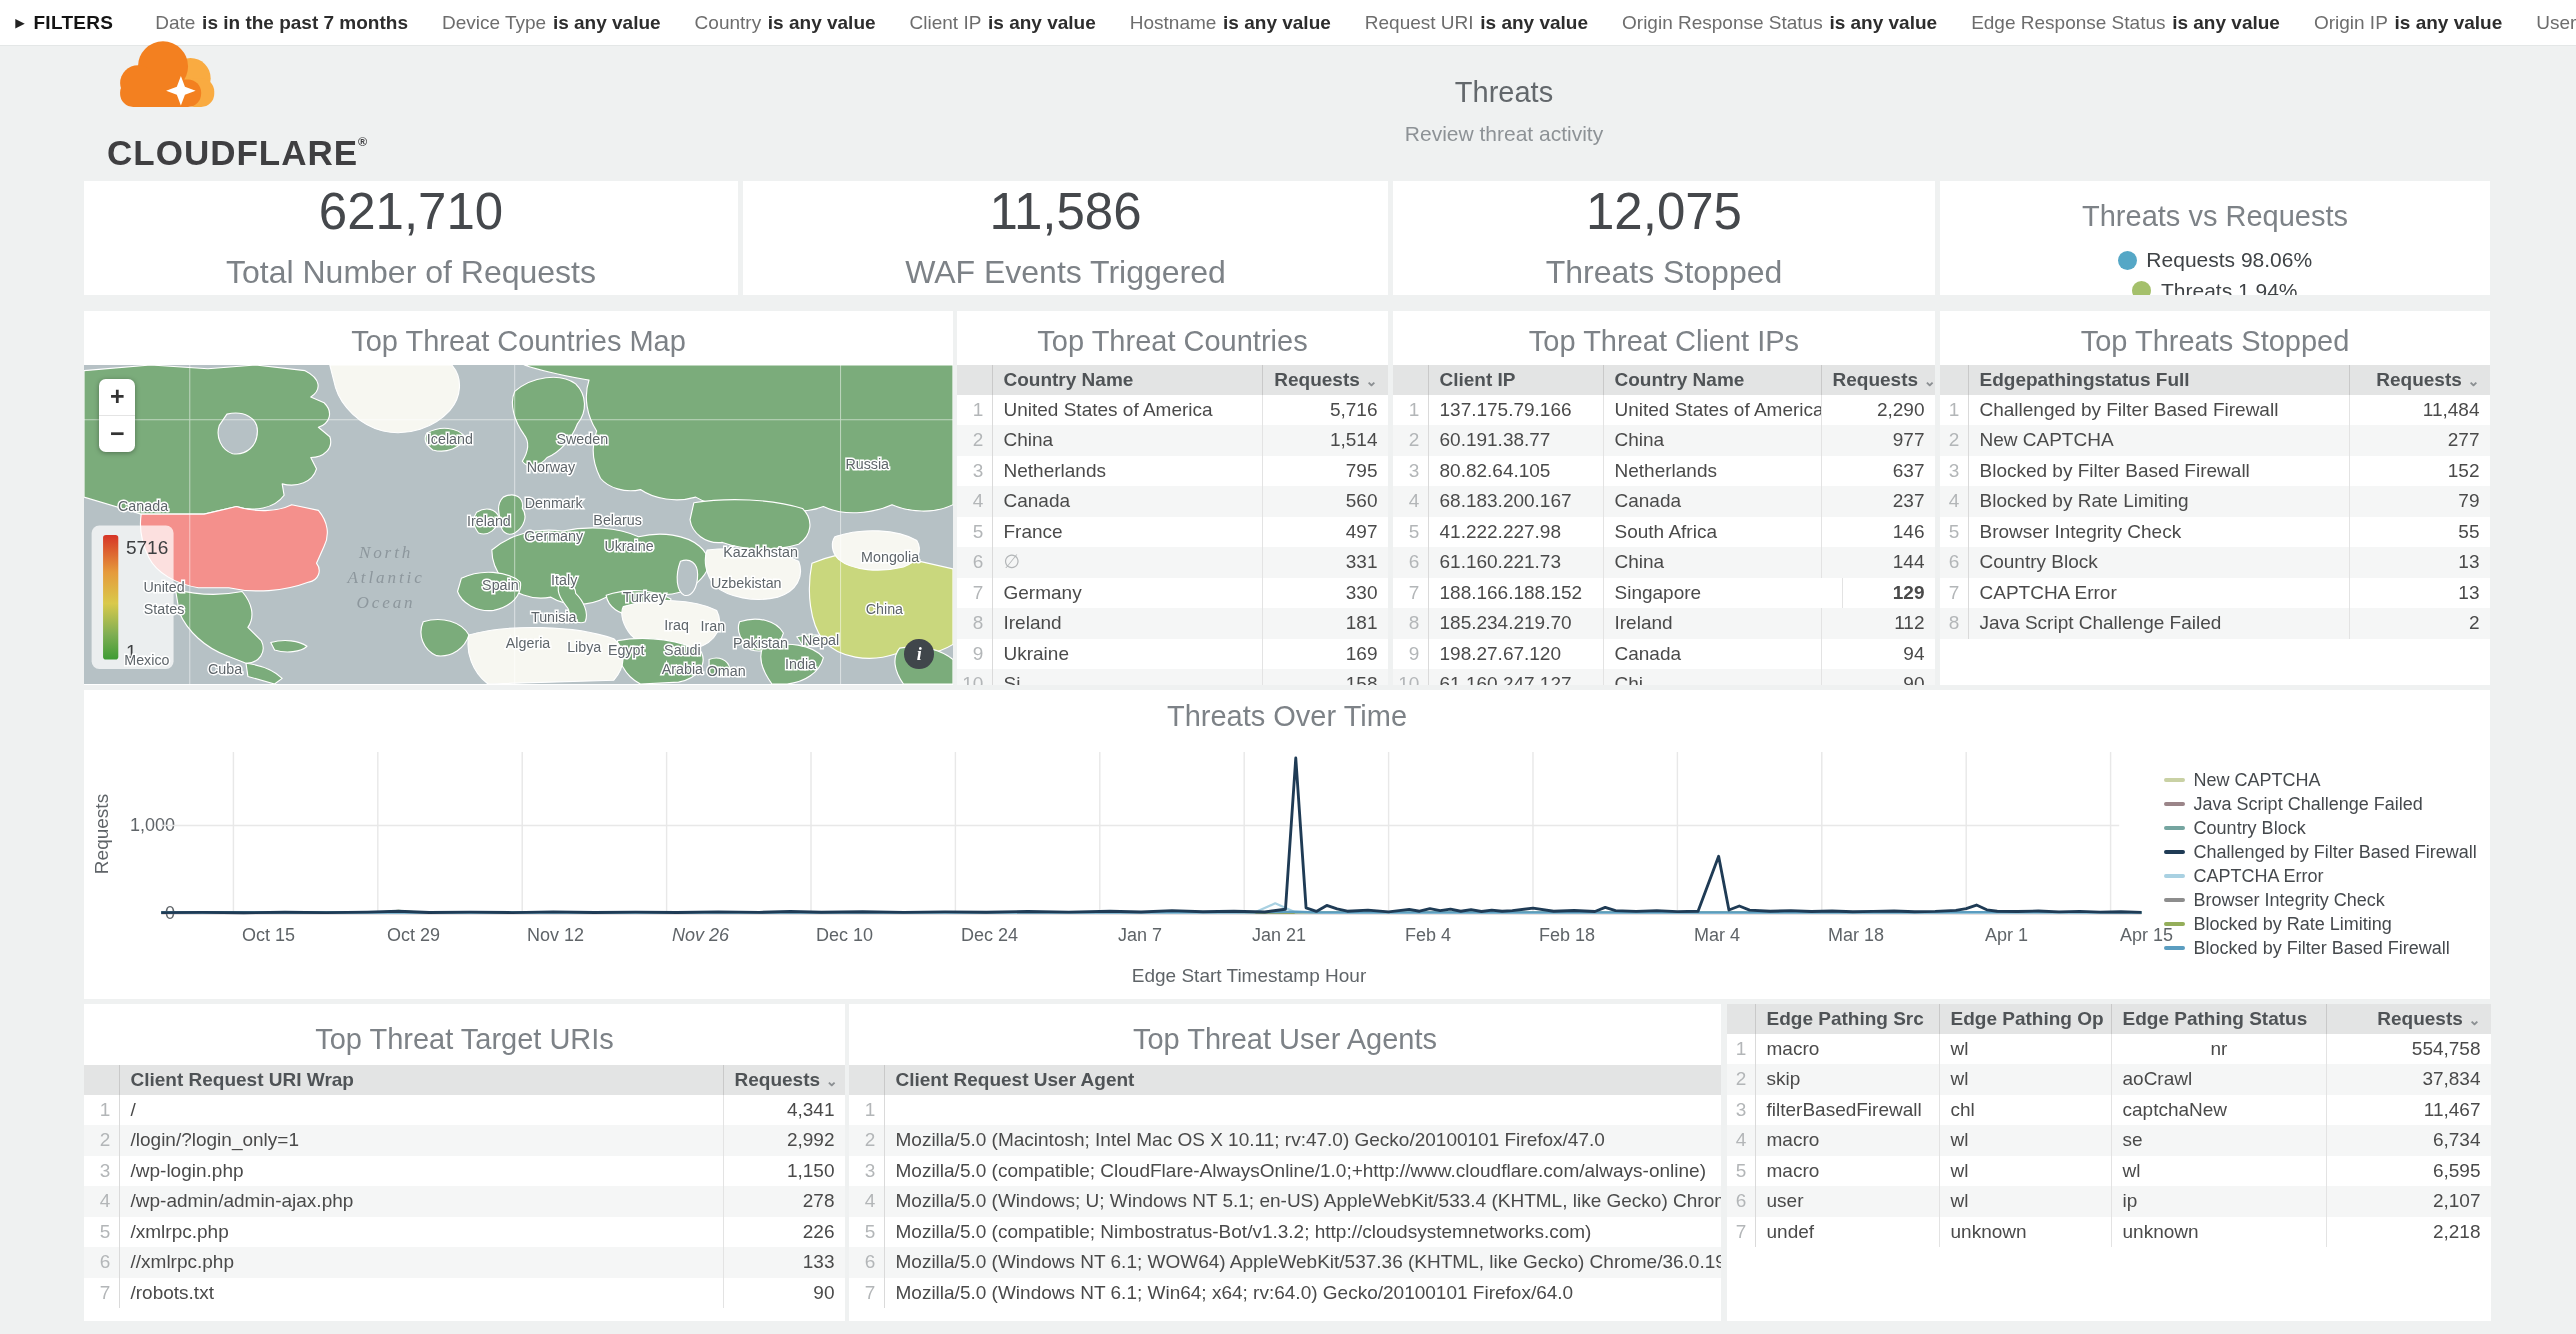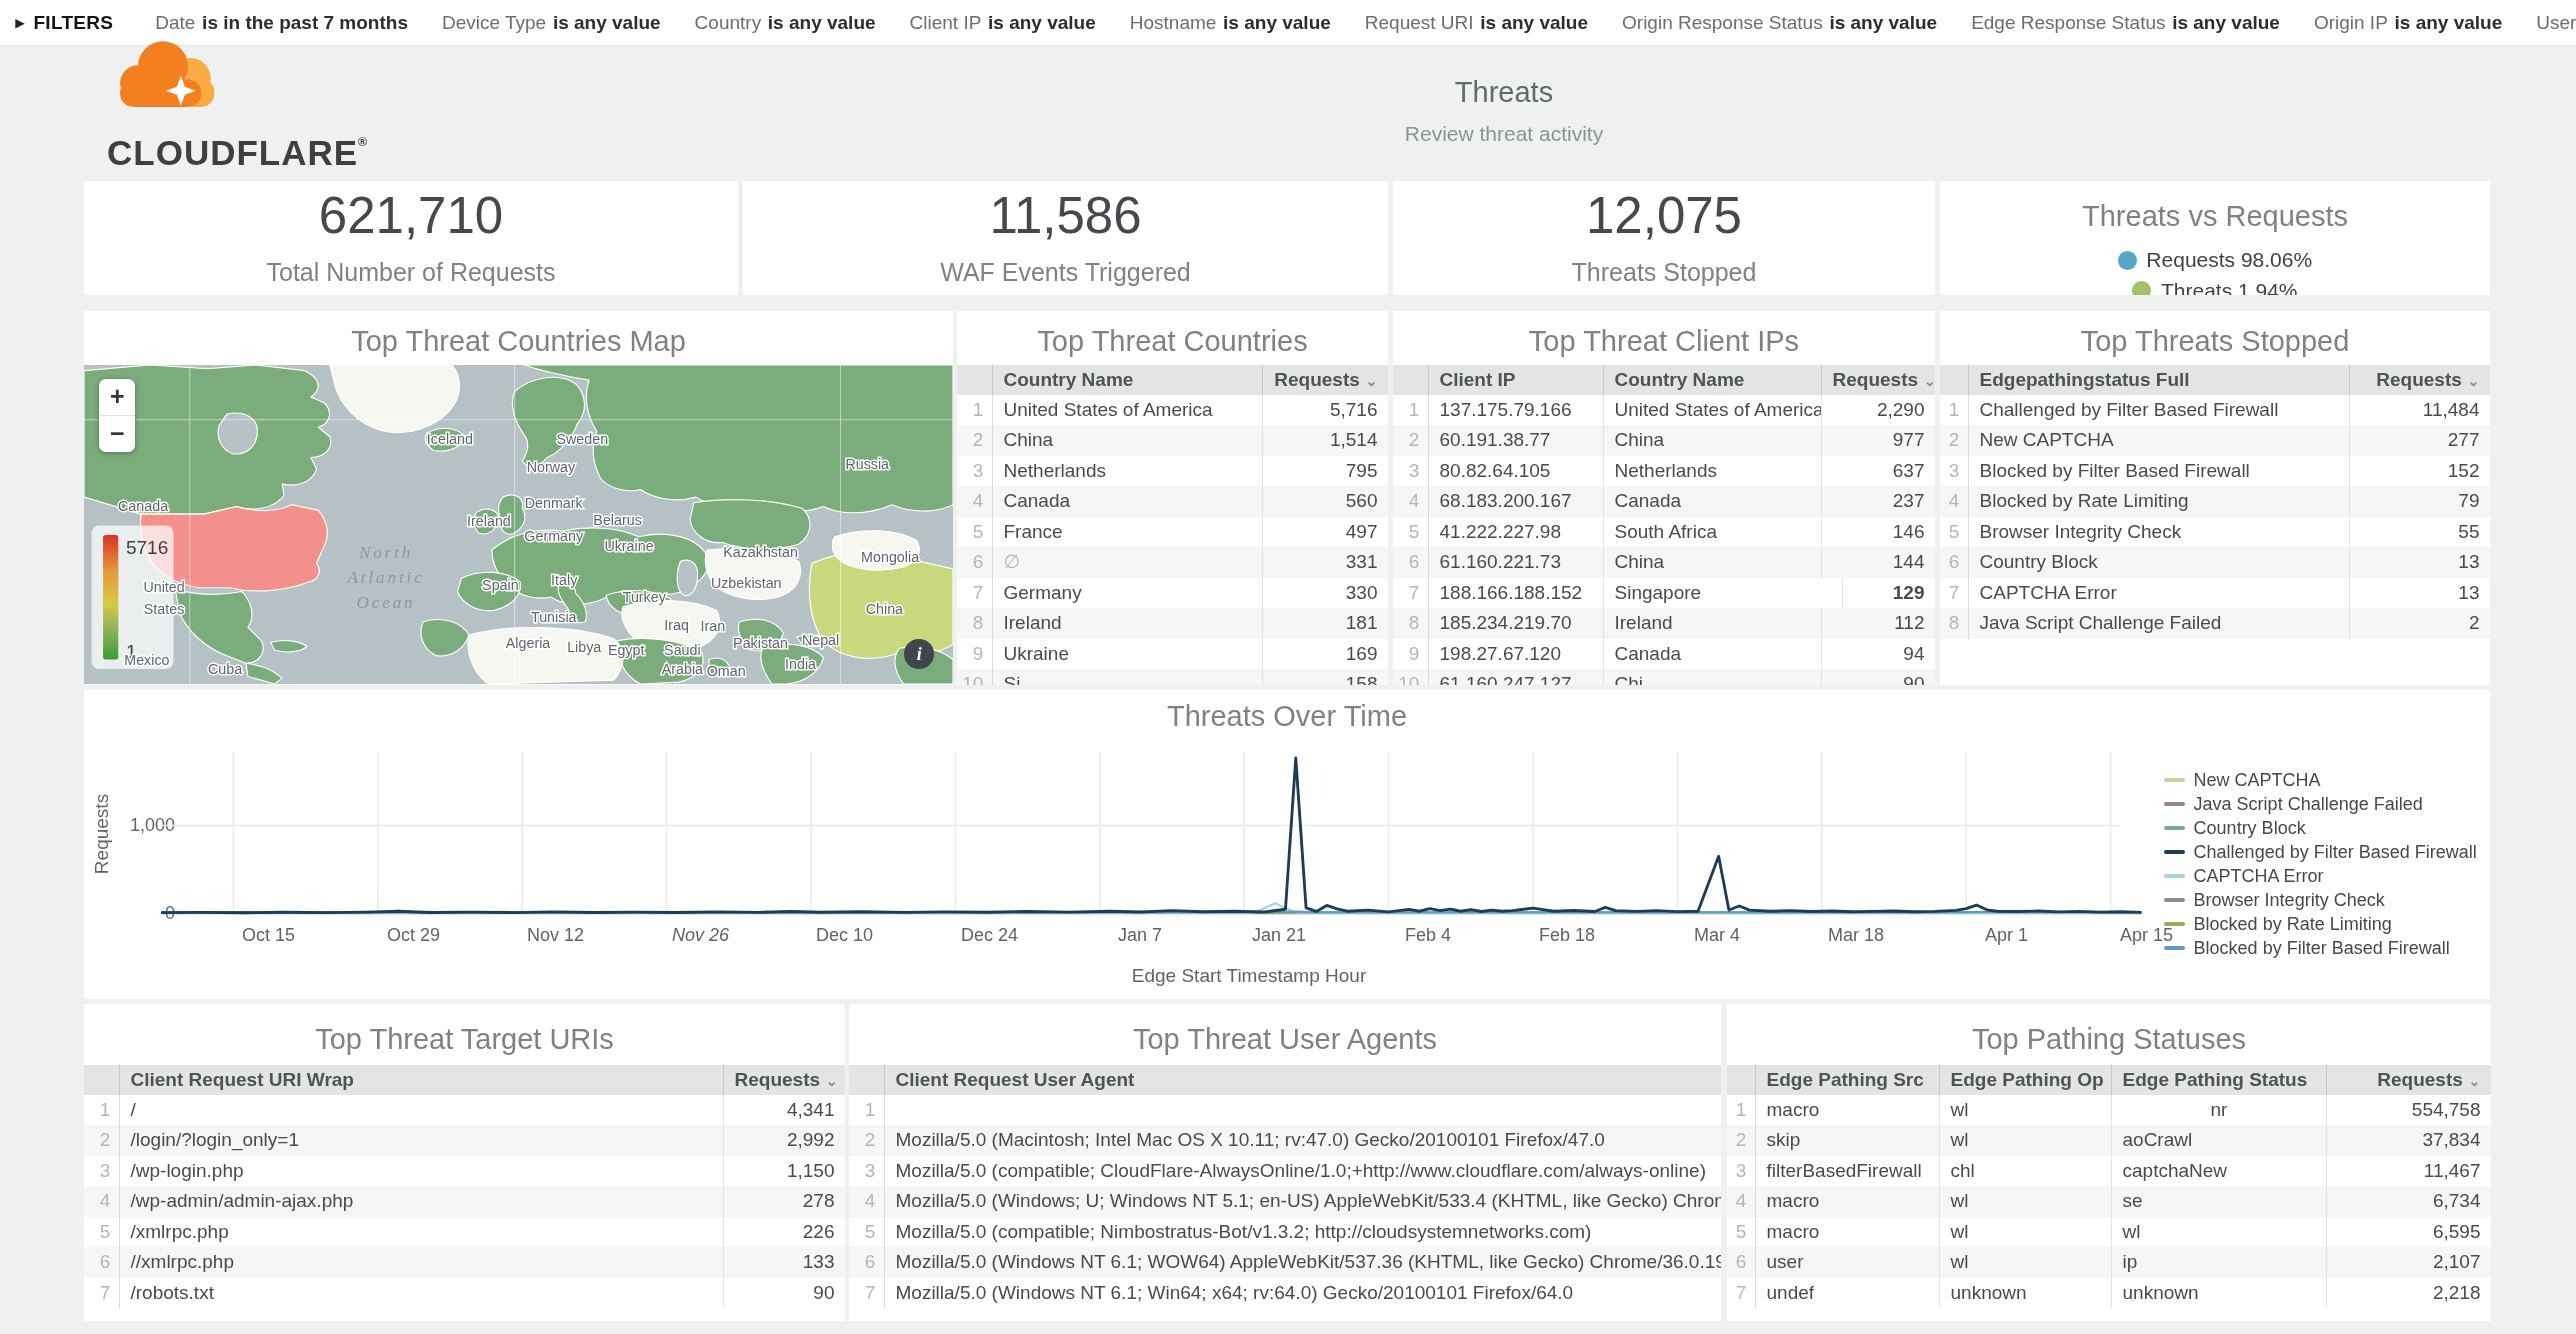--- a/index.html
+++ b/index.html
@@ -26,21 +26,21 @@
   .title-block{position:absolute;left:1218px;top:76px;width:572px;text-align:center}
   .dash-title{font-size:29px;color:#63686c;font-weight:400}
   .dash-sub{font-size:21px;color:#8d9296;margin-top:13.3px}
   
   .card{position:absolute;background:#fff;box-sizing:border-box;overflow:hidden}
   .card-title{font-size:29px;color:#7d8287;text-align:center;font-weight:400}
   .top-row .card-title,.map-title{padding-top:14.3px;height:40px;box-sizing:content-box}
   
   .kpi{display:flex;flex-direction:column;align-items:center;justify-content:center}
   .kpi-value{font-size:51px;color:#45484c;font-weight:400;line-height:1}
-  .kpi-label{font-size:25px;color:#7d8287;margin-top:17px}
+  .kpi-label{font-size:32px;color:#7d8287;margin-top:17px}
   .tvr-title{font-size:29px;color:#7d8287;margin-top:19px;text-align:center}
   .tvr-legend{margin-top:15.3px;display:flex;flex-direction:column;align-items:center;gap:6.7px}
   .tvr-item{display:flex;align-items:center;gap:9.5px;font-size:21px;color:#3f4346}
   .dot{width:19px;height:19px;border-radius:50%;flex:none}
   
   .tbl{font-size:19px;color:#4a4a4a}
   .trow{display:flex;height:30.5px;line-height:30.5px;align-items:stretch}
   .thead .trow{background:#e3e4e4;height:29.6px;line-height:29.6px;font-weight:700;color:#4f5356}
   .tbody .trow:nth-child(even){background:#f5f6f6}
   .tnum{flex:none;color:#b3b6b8;text-align:right;padding-right:8.6px;border-right:1px solid #dadada;box-sizing:border-box}
@@ -633,21 +633,20 @@
         </div>
         <div class="trow">
           <span class="tnum" style="width: 36px;">7</span>
           <span class="tcell grow">Mozilla/5.0 (Windows NT 6.1; Win64; x64; rv:64.0) Gecko/20100101 Firefox/64.0</span>
         </div>
       </div>
     </div>
 </div>
 
 <div class="card bottom-row" style="left:1727px;top:1004px;width:764px;height:317px">
-  <div class="card-title" style="padding-top:19px;height:42px">Top Pathing Statuses</div>
   <div class="tbl">
       <div class="thead">
         <div class="trow">
           <span class="tnum" style="width: 29px;"></span>
           <span class="tcell fix" style="width: 183px;">Edge Pathing Src</span>
           <span class="tcell fix" style="width: 172px;">Edge Pathing Op</span>
           <span class="tcell fix" style="width: 215px;">Edge Pathing Status</span>
           <span class="tcell grow right">Requests<span class="sort">⌄</span></span>
         </div>
       </div>

